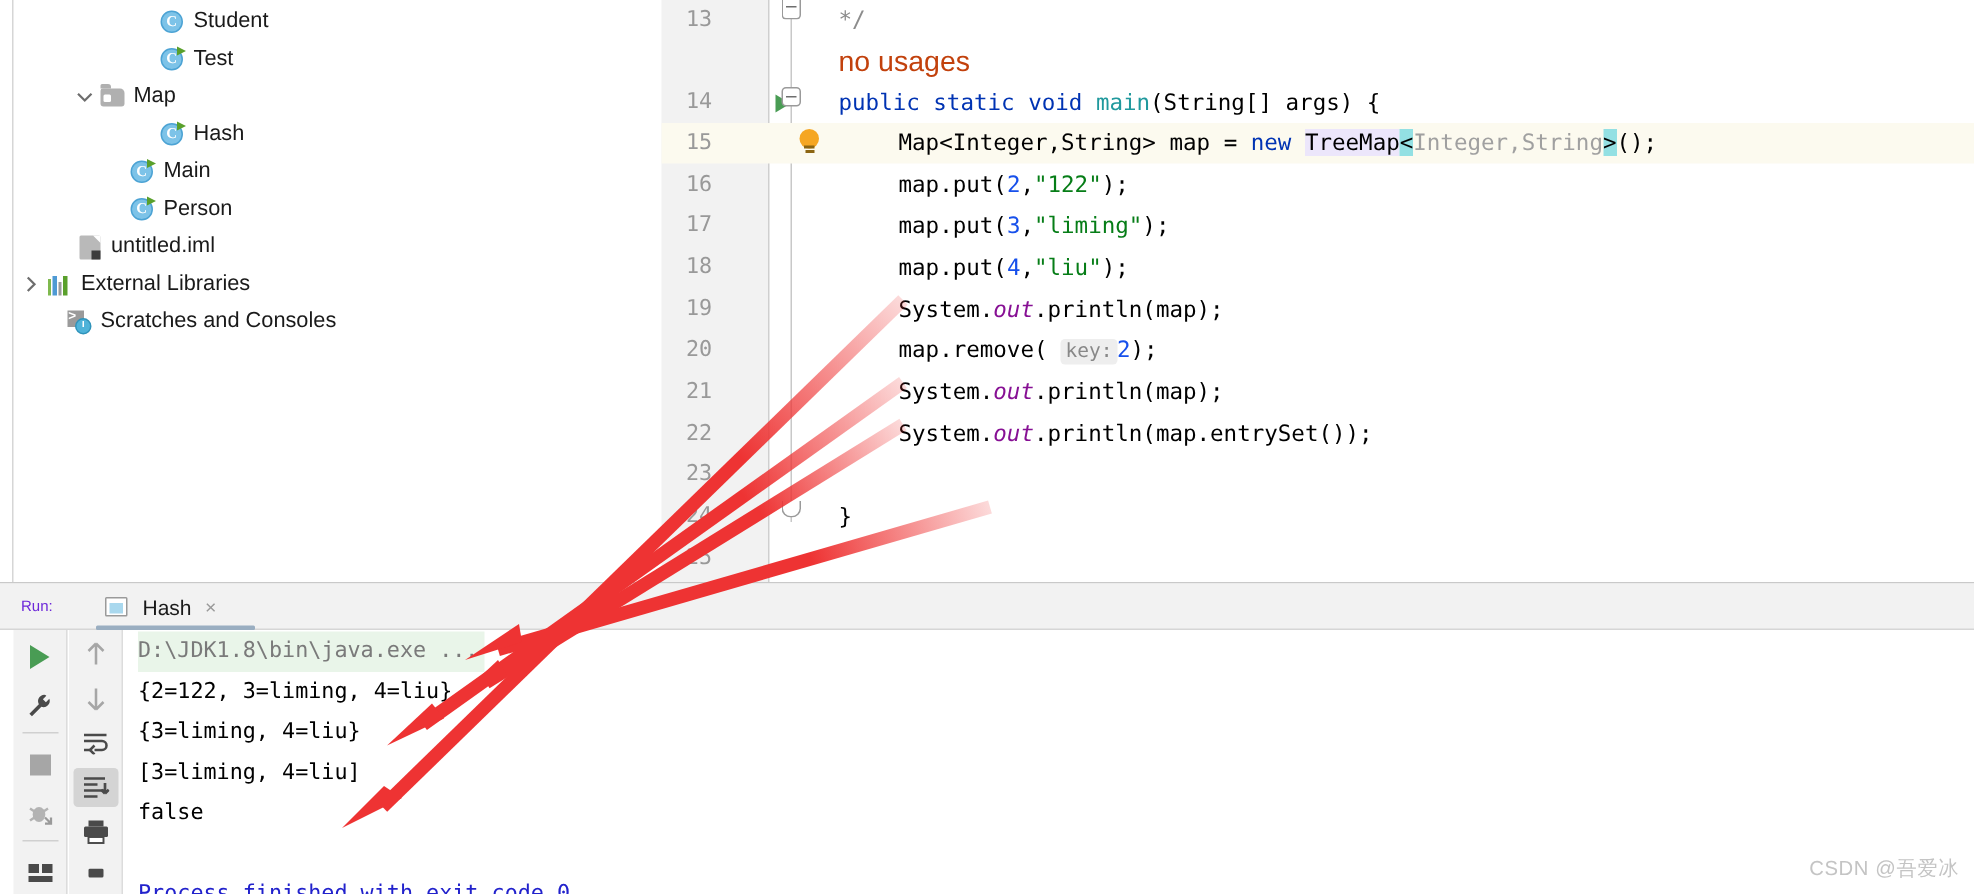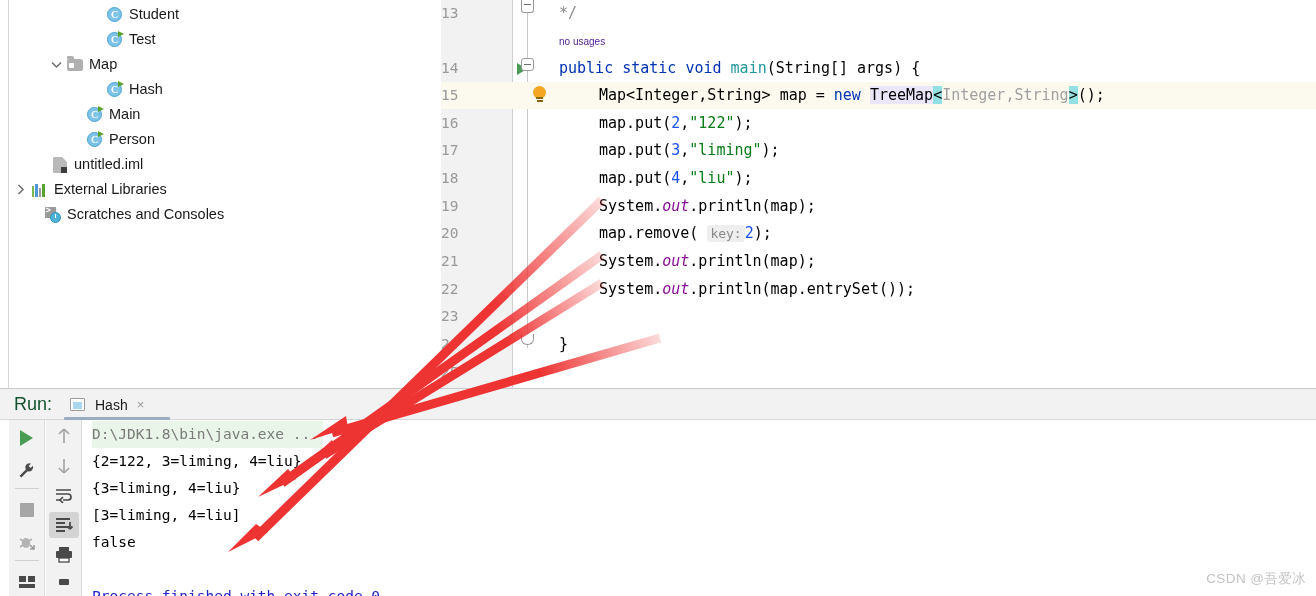--- a/index.html
+++ b/index.html
@@ -155,21 +155,21 @@
   }
   .code-line {
     position: absolute; left: 0;
     height: 27.4px;
     width: 875px;
     display: block;
   }
   .ln {
     position: absolute; left: 0; top: 0;
     width: 62px; height: 27.4px;
-    text-align: left;
+    text-align: center;
     color: #999999;
     font-size: 14.5px;
     line-height: 27.4px;
     padding-right: 12px;
   }
   .code-text {
     position: absolute; left: 118px; top: 0;
     height: 27.4px;
     line-height: 27.4px;
     white-space: pre;
@@ -232,44 +232,44 @@
   .brk { background: #93e0e3; }
   .param-hint {
     background: #eeeeee;
     border-radius: 3px;
     color: #888888;
     font-size: 13px;
     padding: 1px 3px;
   }
   .usage-note {
     position: absolute; left: 118px;
-    color: #4c1d95;
-    font-size: 10px;
+    color: #c2410c;
+    font-size: 19px;
     font-family: "Liberation Sans", sans-serif;
     line-height: 22px;
   }
 
   
   .run-panel {
     position: absolute; left: 0; top: 388px;
     width: 1316px; height: 208px;
     background: #ffffff;
     border-top: 1px solid #c9c9c9;
   }
   .run-header {
     position: absolute; left: 0; top: 0;
     width: 1316px; height: 31px;
     background: #f2f2f2;
     border-bottom: 1px solid #d6d6d6;
   }
   .run-label {
     position: absolute; left: 14px; top: 0;
     line-height: 31px;
-    font-size: 18px;
-    color: #14532d;
+    font-size: 10px;
+    color: #6d28d9;
   }
   .run-tab {
     position: absolute; left: 62px; top: 0;
     height: 31px;
     display: flex; align-items: center;
     padding: 0 8px;
   }
   .run-tab .tab-underline {
     position: absolute; left: 2px; bottom: 0;
     width: 106px; height: 3px; background: #9aaec1;

